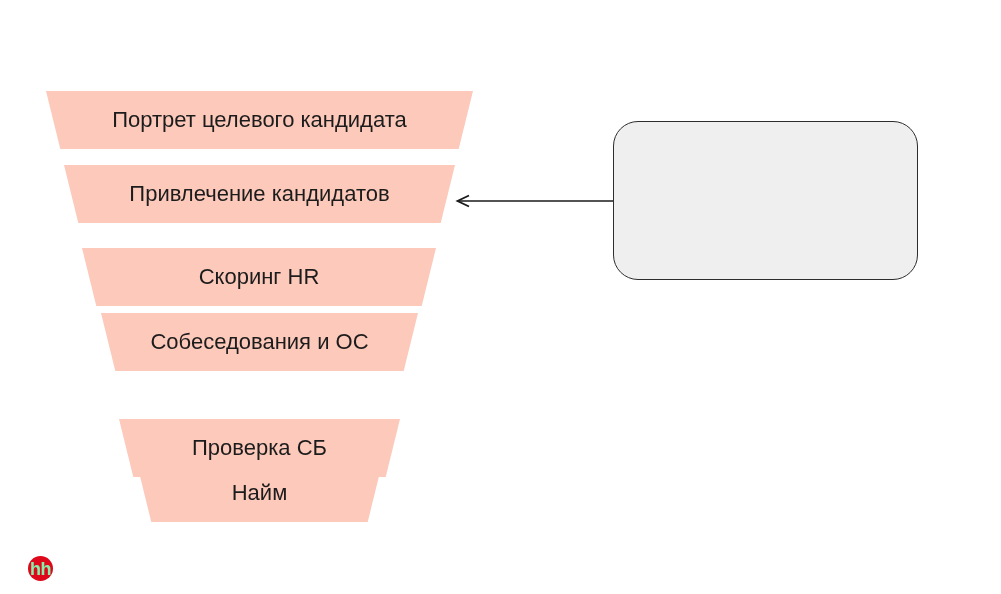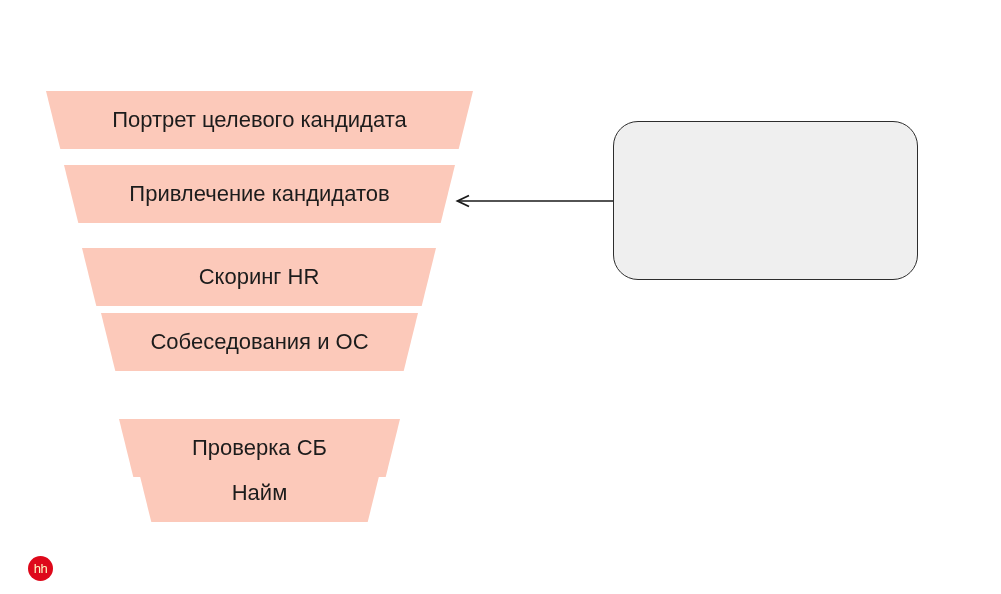--- a/index.html
+++ b/index.html
@@ -72,23 +72,23 @@
     top: 556px;
     width: 25px;
     height: 25px;
     border-radius: 50%;
     background: var(--logo-bg, #de081a);
     display: flex;
     align-items: center;
     justify-content: center;
   }
   .logo span {
-    color: #fef9c3;
-    font-size: 13px;
-    font-weight: normal;
+    color: #86efac;
+    font-size: 18px;
+    font-weight: bold;
     letter-spacing: -0.5px;
     line-height: 1;
   }
 </style>
 </head>
 <body>
 
 <div class="canvas">
 
   <div class="funnel">

